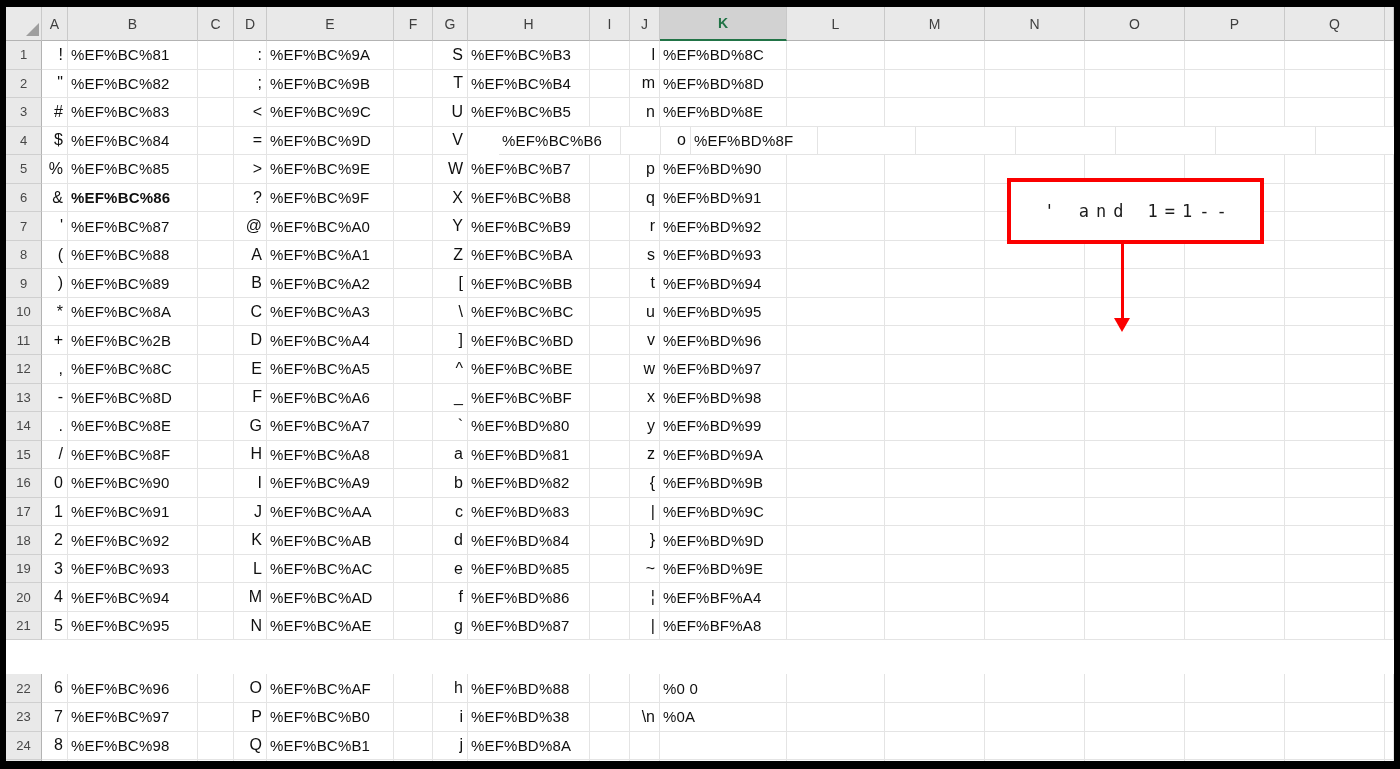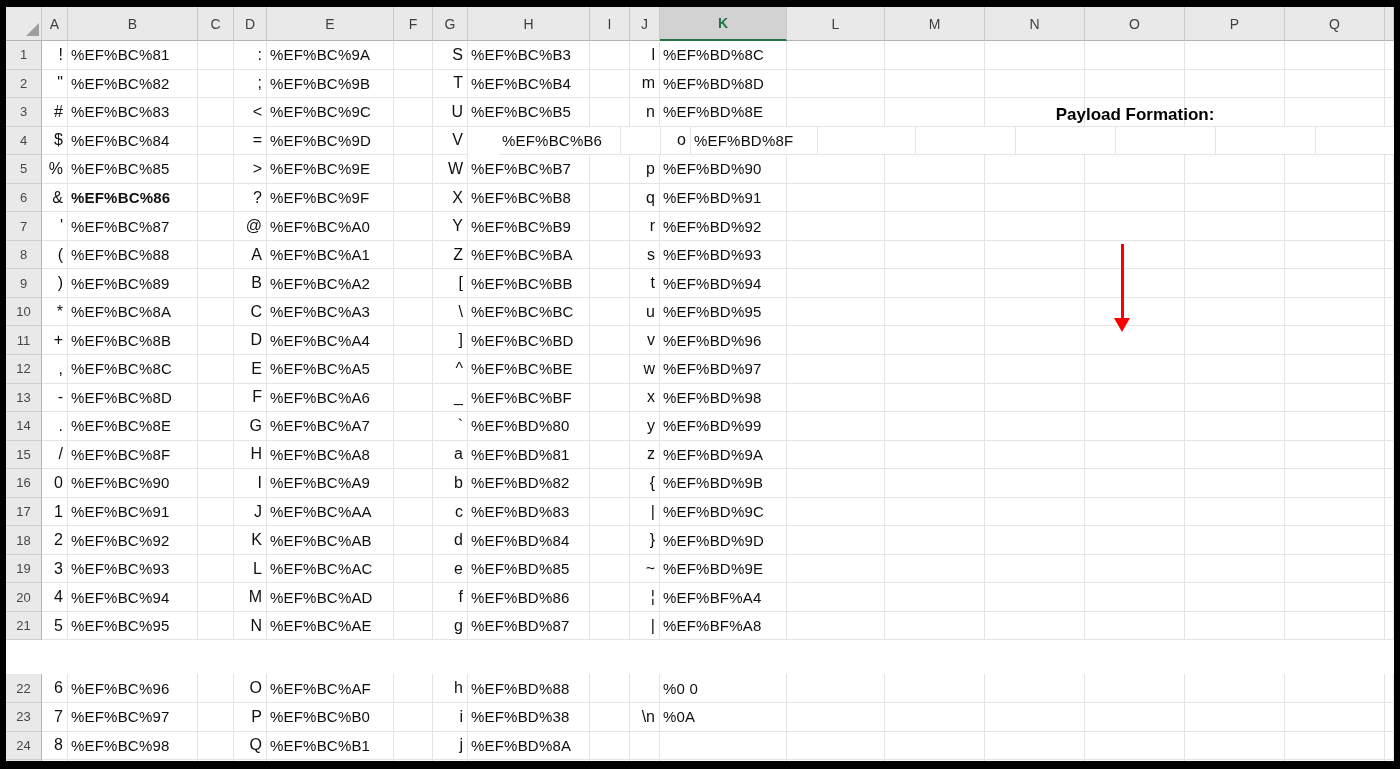--- a/index.html
+++ b/index.html
@@ -274,21 +274,21 @@
           <div class="cell " data-interactable="true" style="width: 100px;"></div>
           <div class="cell " data-interactable="true" style="width: 100px;"></div>
           <div class="cell " data-interactable="true" style="width: 100px;"></div>
           <div class="cell " data-interactable="true" style="width: 100px;"></div>
           <div class="cell " data-interactable="true" style="width: 100px;"></div>
           <div class="cell" data-interactable="false" style="width: 9px;"></div>
         </div>
         <div class="row" data-interactable="false" style="height: 28.56px;">
           <div class="rnum" data-interactable="true" style="width: 36px;">11</div>
           <div class="cell char" data-interactable="true" style="width: 26px;">+</div>
-          <div class="cell code" data-interactable="true" style="width: 130px;">%EF%BC%8B</div>
+          <div class="cell code" data-interactable="true" style="width: 130px;">%EF%BC%2B</div>
           <div class="cell " data-interactable="true" style="width: 36px;"></div>
           <div class="cell char" data-interactable="true" style="width: 33px;">D</div>
           <div class="cell code" data-interactable="true" style="width: 127px;">%EF%BC%A4</div>
           <div class="cell " data-interactable="true" style="width: 39px;"></div>
           <div class="cell char" data-interactable="true" style="width: 35px;">]</div>
           <div class="cell code" data-interactable="true" style="width: 122px;">%EF%BC%BD</div>
           <div class="cell " data-interactable="true" style="width: 40px;"></div>
           <div class="cell char" data-interactable="true" style="width: 30px;">v</div>
           <div class="cell code" data-interactable="true" style="width: 127px;">%EF%BD%96</div>
           <div class="cell " data-interactable="true" style="width: 98px;"></div>
@@ -611,22 +611,24 @@
           <div class="cell " data-interactable="false" style="width: 100px;"></div>
           <div class="cell " data-interactable="false" style="width: 100px;"></div>
           <div class="cell " data-interactable="false" style="width: 100px;"></div>
           <div class="cell " data-interactable="false" style="width: 100px;"></div>
           <div class="cell" data-interactable="false" style="width: 9px;"></div>
         </div>
       </div>
   </div>
 
   <div class="annotation" data-interactable="false">
-    <div class="anno-title" data-interactable="false">Payload Formation:</div>
-
+
+    <div class="payload-box" data-interactable="true">
+      <span data-interactable="false">' and 1=1--</span>
+    </div>
 
     <div data-interactable="true">
       <div class="arrow-line" data-interactable="false"></div>
       <div class="arrow-head" data-interactable="false"></div>
     </div>
 
   </div>
 </div>
 
 </body></html>

